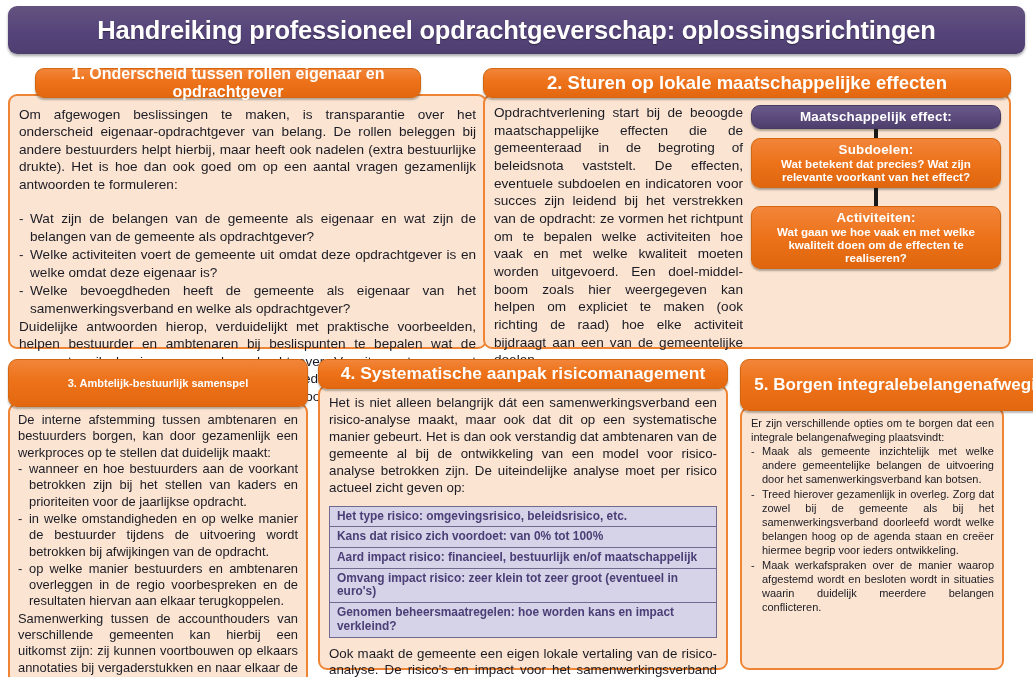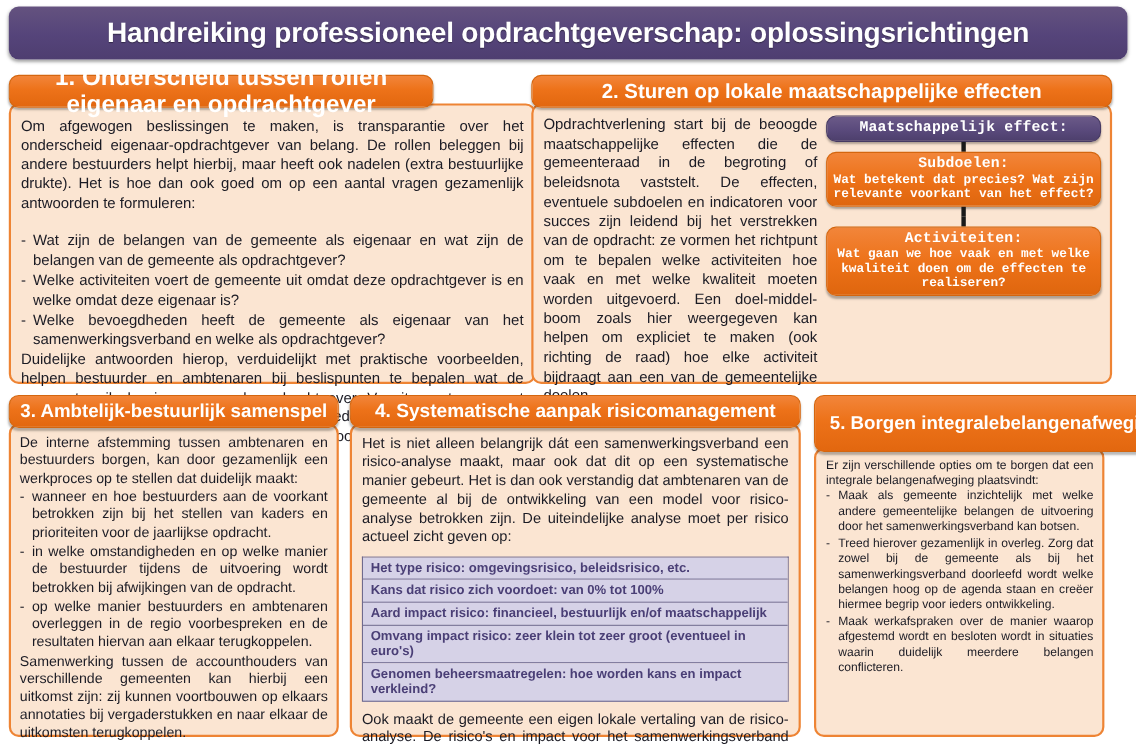--- a/index.html
+++ b/index.html
@@ -93,21 +93,21 @@
   ul.dash > li::before {
     content: "-";
     position: absolute;
     left: 0;
     top: 0;
   }
 
   
   #panel1 { left: 8px; top: 68px; width: 479px; }
   #panel1 .panel-head {
-    width: 386px; height: 30px; font-size: 22px;
+    width: 386px; height: 30px; font-size: 16px; margin-left: 27px;
   }
   #panel1 .panel-body {
     width: 479px; height: 255px;
     margin-top: -4px;
     padding: 10px 9px 8px 9px;
     font-size: 13.6px;
     line-height: 1.285;
   }
   #panel1 ul.dash { margin: 17px 0 1px 0; }
   #panel1 ul.dash > li { margin-bottom: 1px; }
@@ -126,21 +126,20 @@
     display: flex;
     gap: 8px;
   }
   #panel2 .left-col { width: 253px; }
   #panel2 .tree-col {
     width: 252px;
     display: flex;
     flex-direction: column;
     align-items: center;
     padding-top: 1px;
-    font-family: Liberation Mono, monospace;
   }
 
   
   .tree-box {
     width: 250px;
     border-radius: 9px;
     text-align: center;
     color: #ffffff;
     box-sizing: border-box;
     padding: 3px 4px 4px 4px;
@@ -175,21 +174,21 @@
   .tb-lilac .tb-title, .tb-lilac .tb-sub { color: #241F36; }
   .connector {
     width: 4px;
     height: 9px;
     background: #191919;
   }
 
   
   #panel3 { left: 8px; top: 359px; width: 300px; }
   #panel3 .panel-head {
-    width: 300px; height: 30px; font-size: 17px;
+    width: 300px; height: 48px; font-size: 11px;
   }
   #panel3 .panel-body {
     width: 300px; height: 285px;
     margin-top: -4px;
     padding: 7px 8px 7px 8px;
     font-size: 12.9px;
     line-height: 1.265;
   }
   #panel3 ul.dash { margin: 0; }
   #panel3 ul.dash > li { margin-bottom: 1px; }

